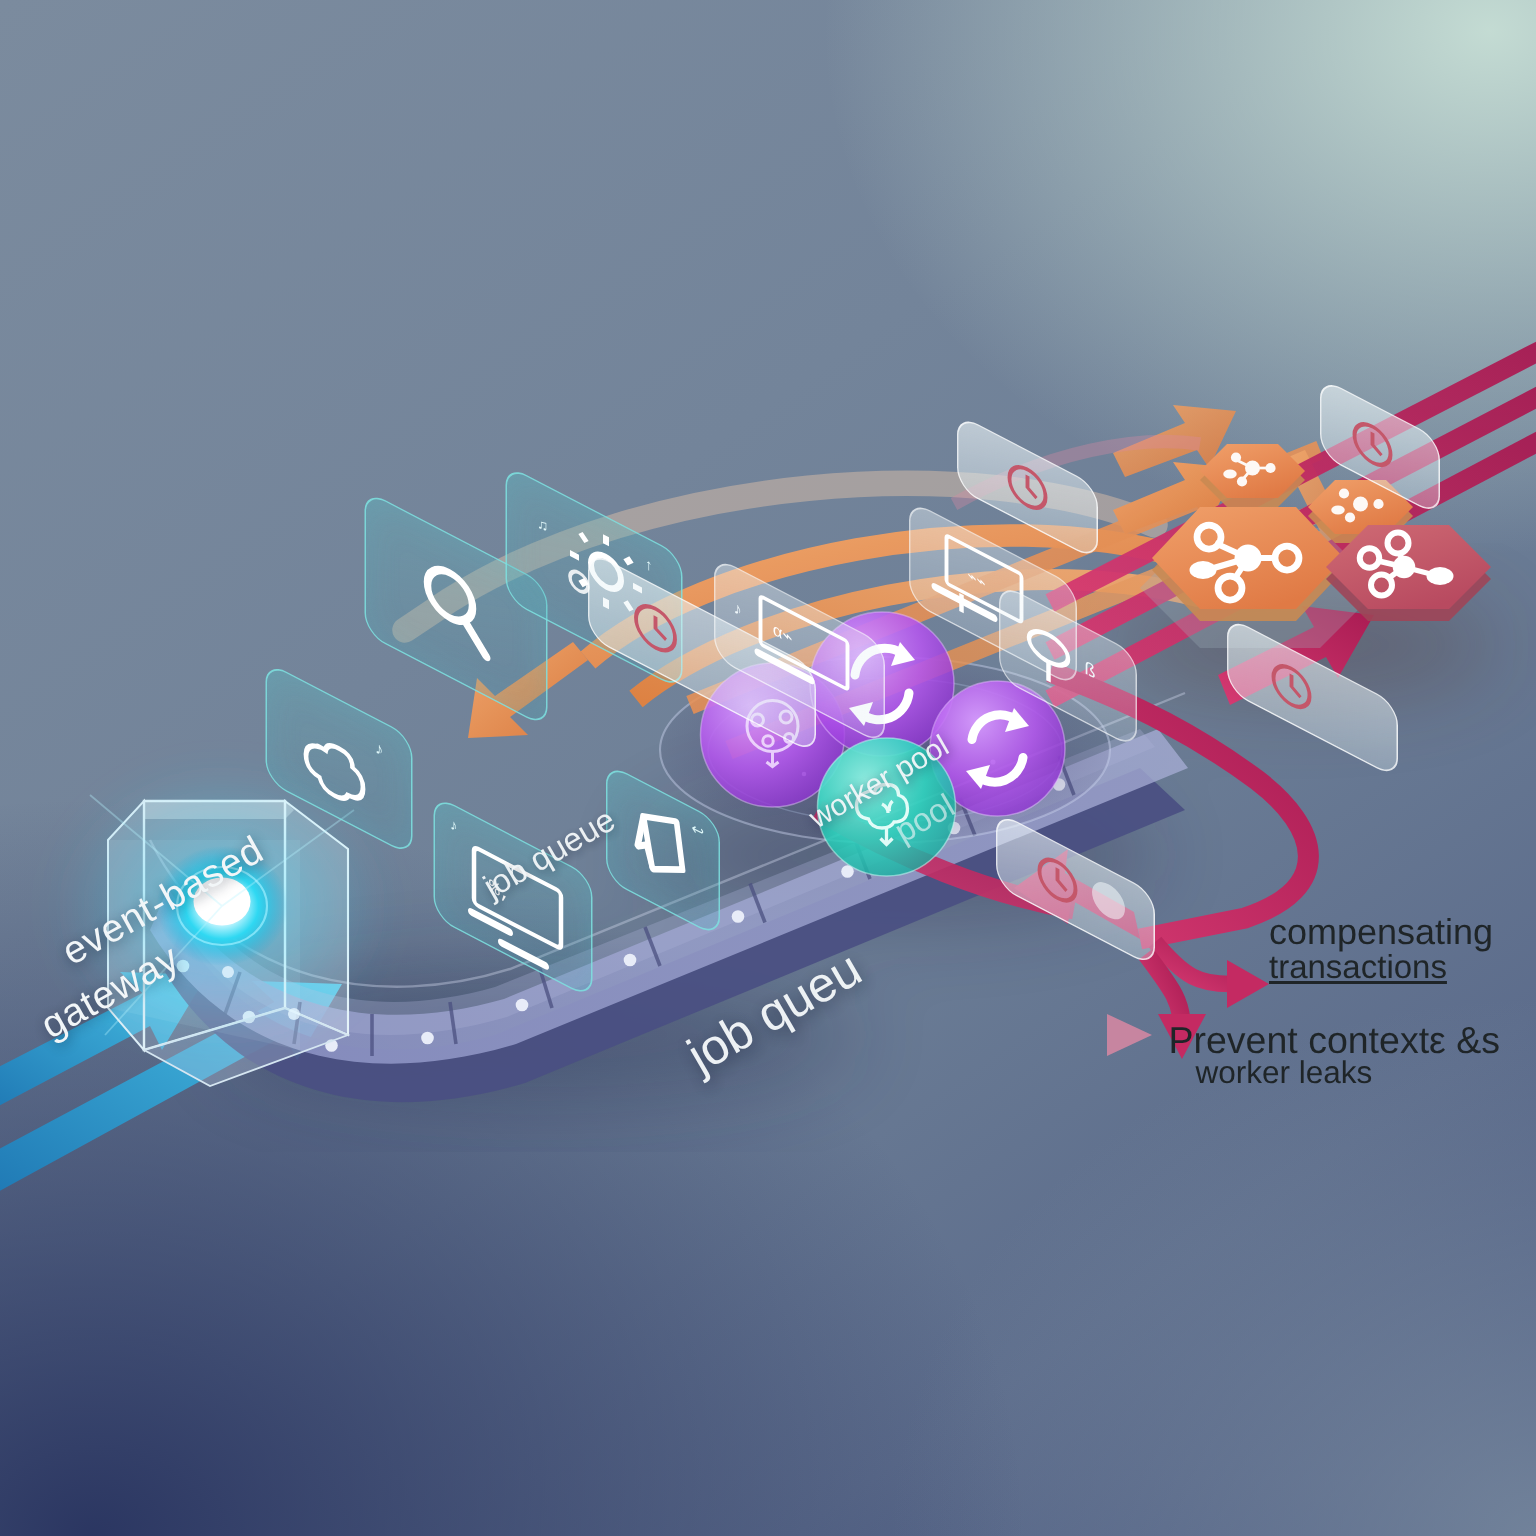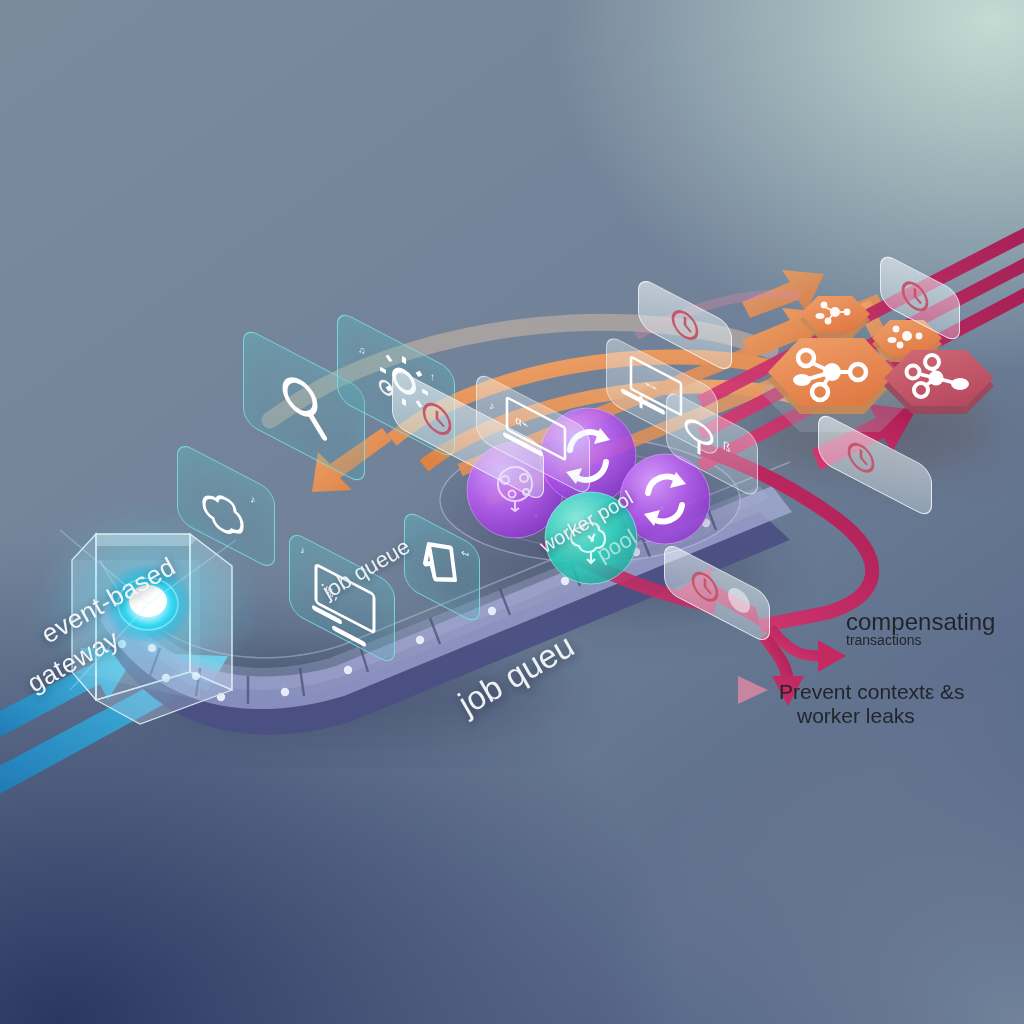--- a/index.html
+++ b/index.html
@@ -483,18 +483,18 @@
 
   <div class="txt" style="left:318px;top:582px;font-size:22px;opacity:.95;transform:rotate(-30deg);transform-origin:left top;text-shadow:0 2px 6px rgba(10,20,40,.4);">job queue</div>
 
   <div class="txt" style="left:452px;top:690px;font-size:33px;opacity:.97;transform:rotate(-30deg);transform-origin:left top;text-shadow:0 3px 10px rgba(10,20,40,.45);">job queu</div>
 
   <div class="txt" style="left:536px;top:538px;font-size:20px;opacity:.95;transform:rotate(-30deg);transform-origin:left top;text-shadow:0 2px 7px rgba(20,10,50,.5);">worker pool</div>
 
   <div class="txt" style="left:592px;top:545px;font-size:22px;opacity:.62;transform:rotate(-30deg);transform-origin:left top;">pool</div>
 
   <div class="txt dark" style="left:846px;top:608px;font-size:24px;">compensating</div>
-  <div class="txt dark" style="left:846px;top:632px;font-size:14px;">transactions</div>
-
-  <div class="txt dark" style="left:779px;top:680px;font-size:21px;">Prevent contextε &amp;s</div>
+  <div class="txt dark" style="left:846px;top:632px;font-size:22px;text-decoration:underline;">transactions</div>
+
+  <div class="txt dark" style="left:779px;top:680px;font-size:25px;">Prevent contextε &amp;s</div>
   <div class="txt dark" style="left:797px;top:704px;font-size:21px;">worker leaks</div>
 
 </div>
 
 </body></html>

